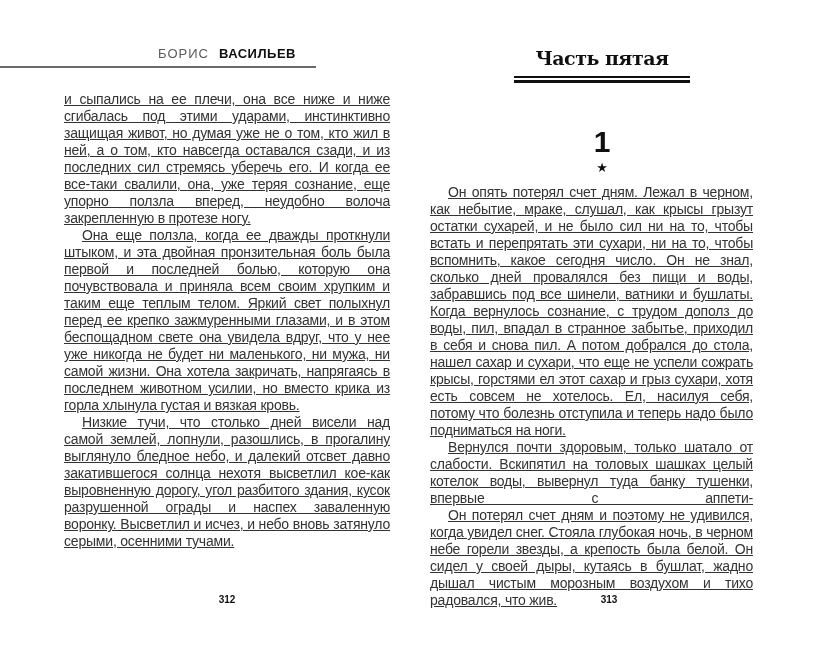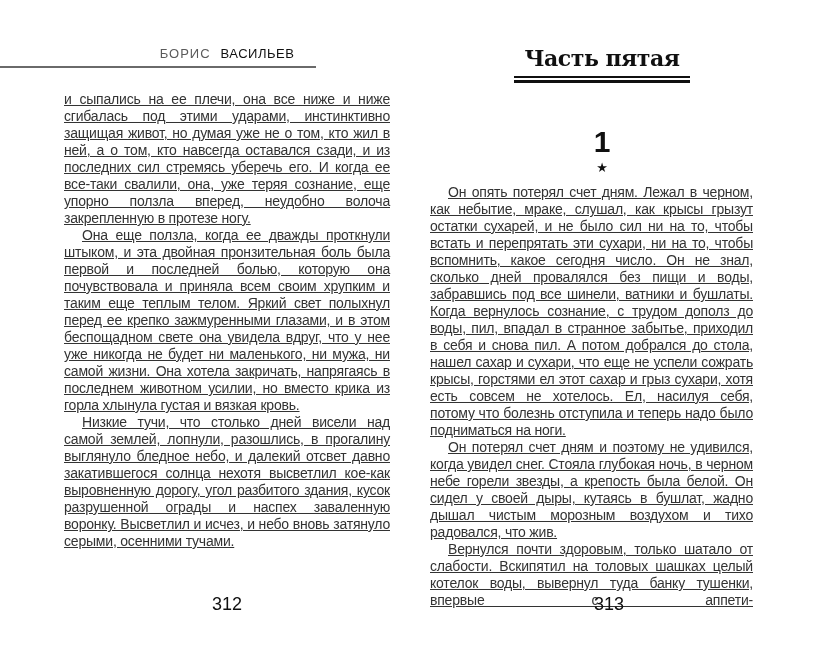--- a/index.html
+++ b/index.html
@@ -18,21 +18,21 @@
   
   .running-head {
     position: absolute; top: 46px; left: 64px; width: 326px;
     text-align: center;
     font-size: 13px; line-height: 15px;
     letter-spacing: 1px;
     color: var(--head-gray, #5a5a5a);
     white-space: nowrap;
   }
   .running-head .last {
-    font-weight: 400;
+    font-weight: 700;
     color: var(--heading-ink, #101010);
     margin-left: 10px;
     letter-spacing: 0.5px;
   }
   .head-rule {
     position: absolute; top: 66px; left: 0; width: 316px; height: 2px;
     background: var(--rule-gray, #6a6a6a);
   }
   .text-col {
     position: absolute; width: 326px;
@@ -42,34 +42,34 @@
     color: var(--ink, #333333);
   }
   #left-col  { top: 91px;  left: 64px;  }
   #right-col { top: 184px; left: 430px; width: 323px; }
   .para { margin: 0; text-align: justify; text-decoration: underline; }
   .para.ind { text-indent: 18px; }
   .para.cont { text-align-last: justify; }
   .folio {
     position: absolute; top: 594px; width: 326px;
     text-align: center;
-    font-size: 18px; font-weight: 400;
+    font-size: 10px; font-weight: 700;
     color: var(--heading-ink, #1a1a1a);
   }
   .folio.left  { left: 64px; }
   .folio.right { left: 444px; width: 330px; }
   
   .chapter-head {
     position: absolute; top: 44px; left: 437px; width: 330px;
     text-align: center;
   }
   .chapter-title {
     font-family: "DejaVu Serif", "Liberation Serif", serif;
     font-weight: 700;
-    font-size: 22px; line-height: 29px;
+    font-size: 19px; line-height: 29px;
     letter-spacing: -0.5px;
     color: var(--heading-ink, #0e0e0e);
     white-space: nowrap;
     text-align: center;
   }
   .double-rule { width: 176px; margin: 3px auto 0 auto; }
   .double-rule .r1 { height: 2px; background: var(--heading-ink, #151515); }
   .double-rule .r2 { height: 3px; background: var(--heading-ink, #151515); margin-top: 2px; }
   .chapter-no {
     position: absolute; top: 126px; left: 437px; width: 330px;
@@ -111,20 +111,20 @@
         <div class="r1"></div>
         <div class="r2"></div>
       </div>
     </div>
 
     <div class="chapter-no">1</div>
     <div class="chapter-star">★</div>
 
     <div class="text-col" id="right-col">
         <p class="para ind">Он опять потерял счет дням. Лежал в черном, как небытие, мраке, слушал, как крысы грызут остатки сухарей, и не было сил ни на то, чтобы встать и перепрятать эти сухари, ни на то, чтобы вспомнить, какое сегодня число. Он не знал, сколько дней провалялся без пищи и воды, забравшись под все шинели, ватники и бушлаты. Когда вернулось сознание, с трудом дополз до воды, пил, впадал в странное забытье, приходил в себя и снова пил. А потом добрался до стола, нашел сахар и сухари, что еще не успели сожрать крысы, горстями ел этот сахар и грыз сухари, хотя есть совсем не хотелось. Ел, насилуя себя, потому что болезнь отступила и теперь надо было подниматься на ноги.</p>
+        <p class="para ind cont">Вернулся почти здоровым, только шатало от слабости. Вскипятил на толовых шашках целый котелок воды, вывернул туда банку тушенки, впервые с аппети-</p>
         <p class="para ind">Он потерял счет дням и поэтому не удивился, когда увидел снег. Стояла глубокая ночь, в черном небе горели звезды, а крепость была белой. Он сидел у своей дыры, кутаясь в бушлат, жадно дышал чистым морозным воздухом и тихо радовался, что жив.</p>
-        <p class="para ind cont">Вернулся почти здоровым, только шатало от слабости. Вскипятил на толовых шашках целый котелок воды, вывернул туда банку тушенки, впервые с аппети-</p>
       </div>
 
     <div class="folio right">313</div>
   </div>
 
 </div>
 
 </body></html>

